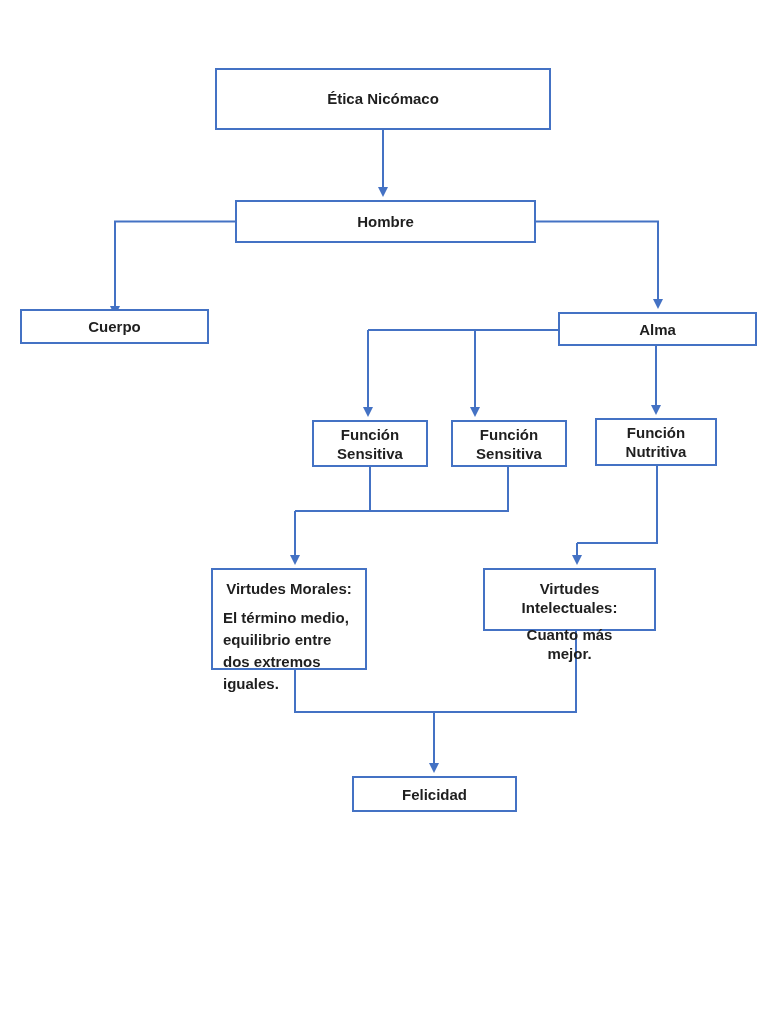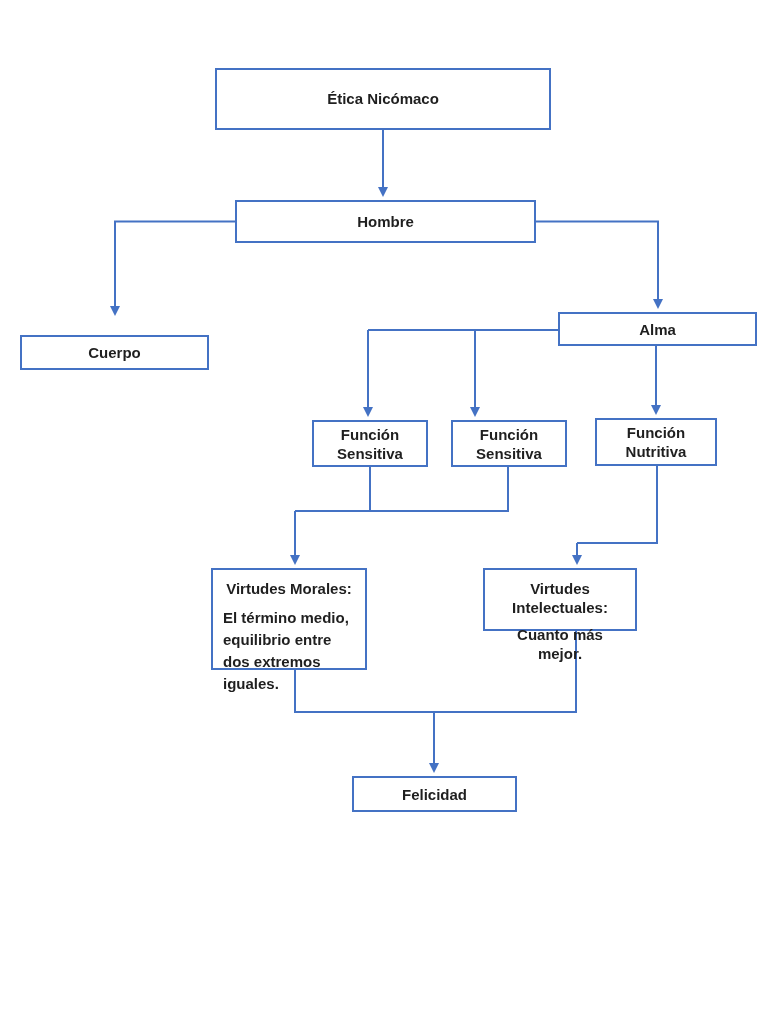--- a/index.html
+++ b/index.html
@@ -42,28 +42,28 @@
     line-height: 19px;
     display: flex;
     flex-direction: column;
     align-items: center;
     justify-content: center;
     text-align: center;
   }
   
   .node-etica        { left: 215px; top: 68px;  width: 336px; height: 62px; justify-content: flex-start; padding-top: 19px; }
   .node-hombre       { left: 235px; top: 200px; width: 301px; height: 43px; }
-  .node-cuerpo       { left: 20px;  top: 335px; width: 189px; height: 35px; }
+  .node-cuerpo       { left: 20px;  top: 309px; width: 189px; height: 35px; }
   .node-alma         { left: 558px; top: 312px; width: 199px; height: 34px; }
   .node-nutritiva    { left: 312px; top: 420px; width: 116px; height: 47px; }
   .node-sensitiva    { left: 451px; top: 420px; width: 116px; height: 47px; }
   .node-pensante     { left: 595px; top: 418px; width: 122px; height: 48px; }
   .node-morales      { left: 211px; top: 568px; width: 156px; height: 102px;
                        justify-content: flex-start; align-items: stretch; padding: 9px 10px; }
-  .node-intelectuales{ left: 483px; top: 568px; width: 154px; height: 63px;
+  .node-intelectuales{ left: 483px; top: 568px; width: 173px; height: 63px;
                        justify-content: space-between; padding: 9px 20px; }
   .node-felicidad    { left: 352px; top: 776px; width: 165px; height: 36px; }
 
   .node-title { text-align: center; }
   .node-morales .node-body {
     text-align: left;
     margin-top: 9px;
     line-height: 22px;
   }
   .node-intelectuales .node-body {

